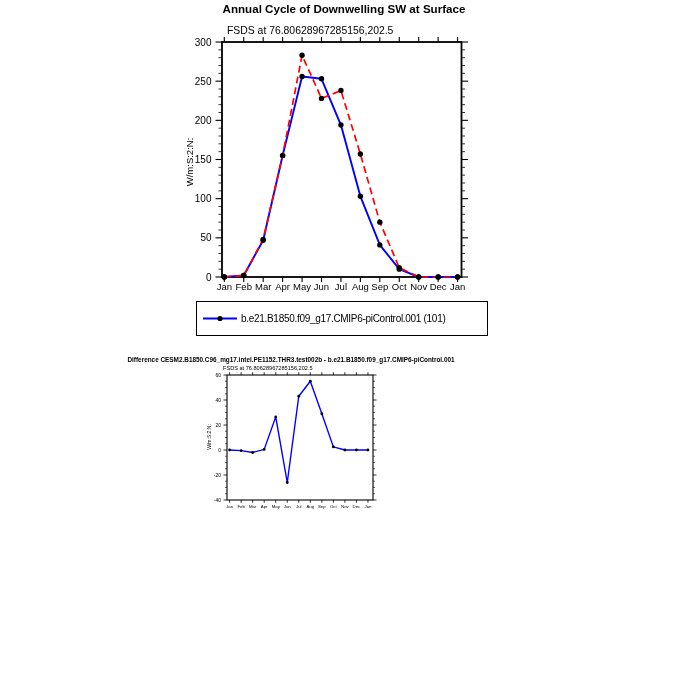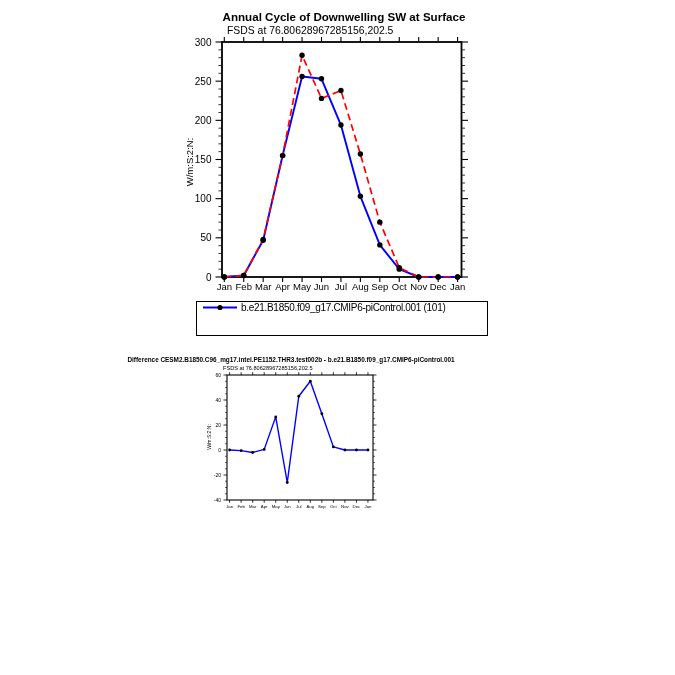--- a/index.html
+++ b/index.html
@@ -1,25 +1,25 @@
 <!DOCTYPE html>
 <html><head>
 <meta charset="utf-8">
 <style>
   html,body{margin:0;padding:0;background:#ffffff;}
   #canvas{position:relative;width:675px;height:675px;background:#ffffff;overflow:hidden;
           font-family:"Liberation Sans",sans-serif;color:#000;}
   #plots{position:absolute;left:0;top:0;width:675px;height:675px;}
   .abs{position:absolute;}
-  .main-title{left:105px;top:10px;width:478px;text-align:center;font-size:11.6px;font-weight:bold;white-space:nowrap;}
+  .main-title{left:105px;top:2px;width:478px;text-align:center;font-size:11.6px;font-weight:bold;white-space:nowrap;}
   .main-subtitle{left:227px;top:25px;font-size:10.4px;white-space:nowrap;}
   .main-ylabel{left:150px;top:156px;width:80px;height:12px;text-align:center;font-size:9.5px;
                transform:rotate(-90deg);transform-origin:center;white-space:nowrap;}
   .legend{left:196px;top:301px;width:290px;height:33px;border:1px solid #000;background:#fff;
-          display:flex;flex-direction:column;justify-content:flex-start;}
+          display:flex;flex-direction:column;justify-content:center;}
   .legend-row{display:flex;align-items:center;padding-left:5px;}
   .legend-text{font-size:10px;letter-spacing:-0.3px;white-space:nowrap;margin-left:3px;}
   .diff-title{left:58px;top:356px;width:466px;text-align:center;font-size:6.4px;font-weight:bold;white-space:nowrap;}
   .diff-subtitle{left:223px;top:365px;font-size:5.6px;white-space:nowrap;}
   .diff-ylabel{left:190px;top:433px;width:40px;height:8px;text-align:center;font-size:5px;
                transform:rotate(-90deg);transform-origin:center;white-space:nowrap;}
 </style>
 </head>
 <body>
 

